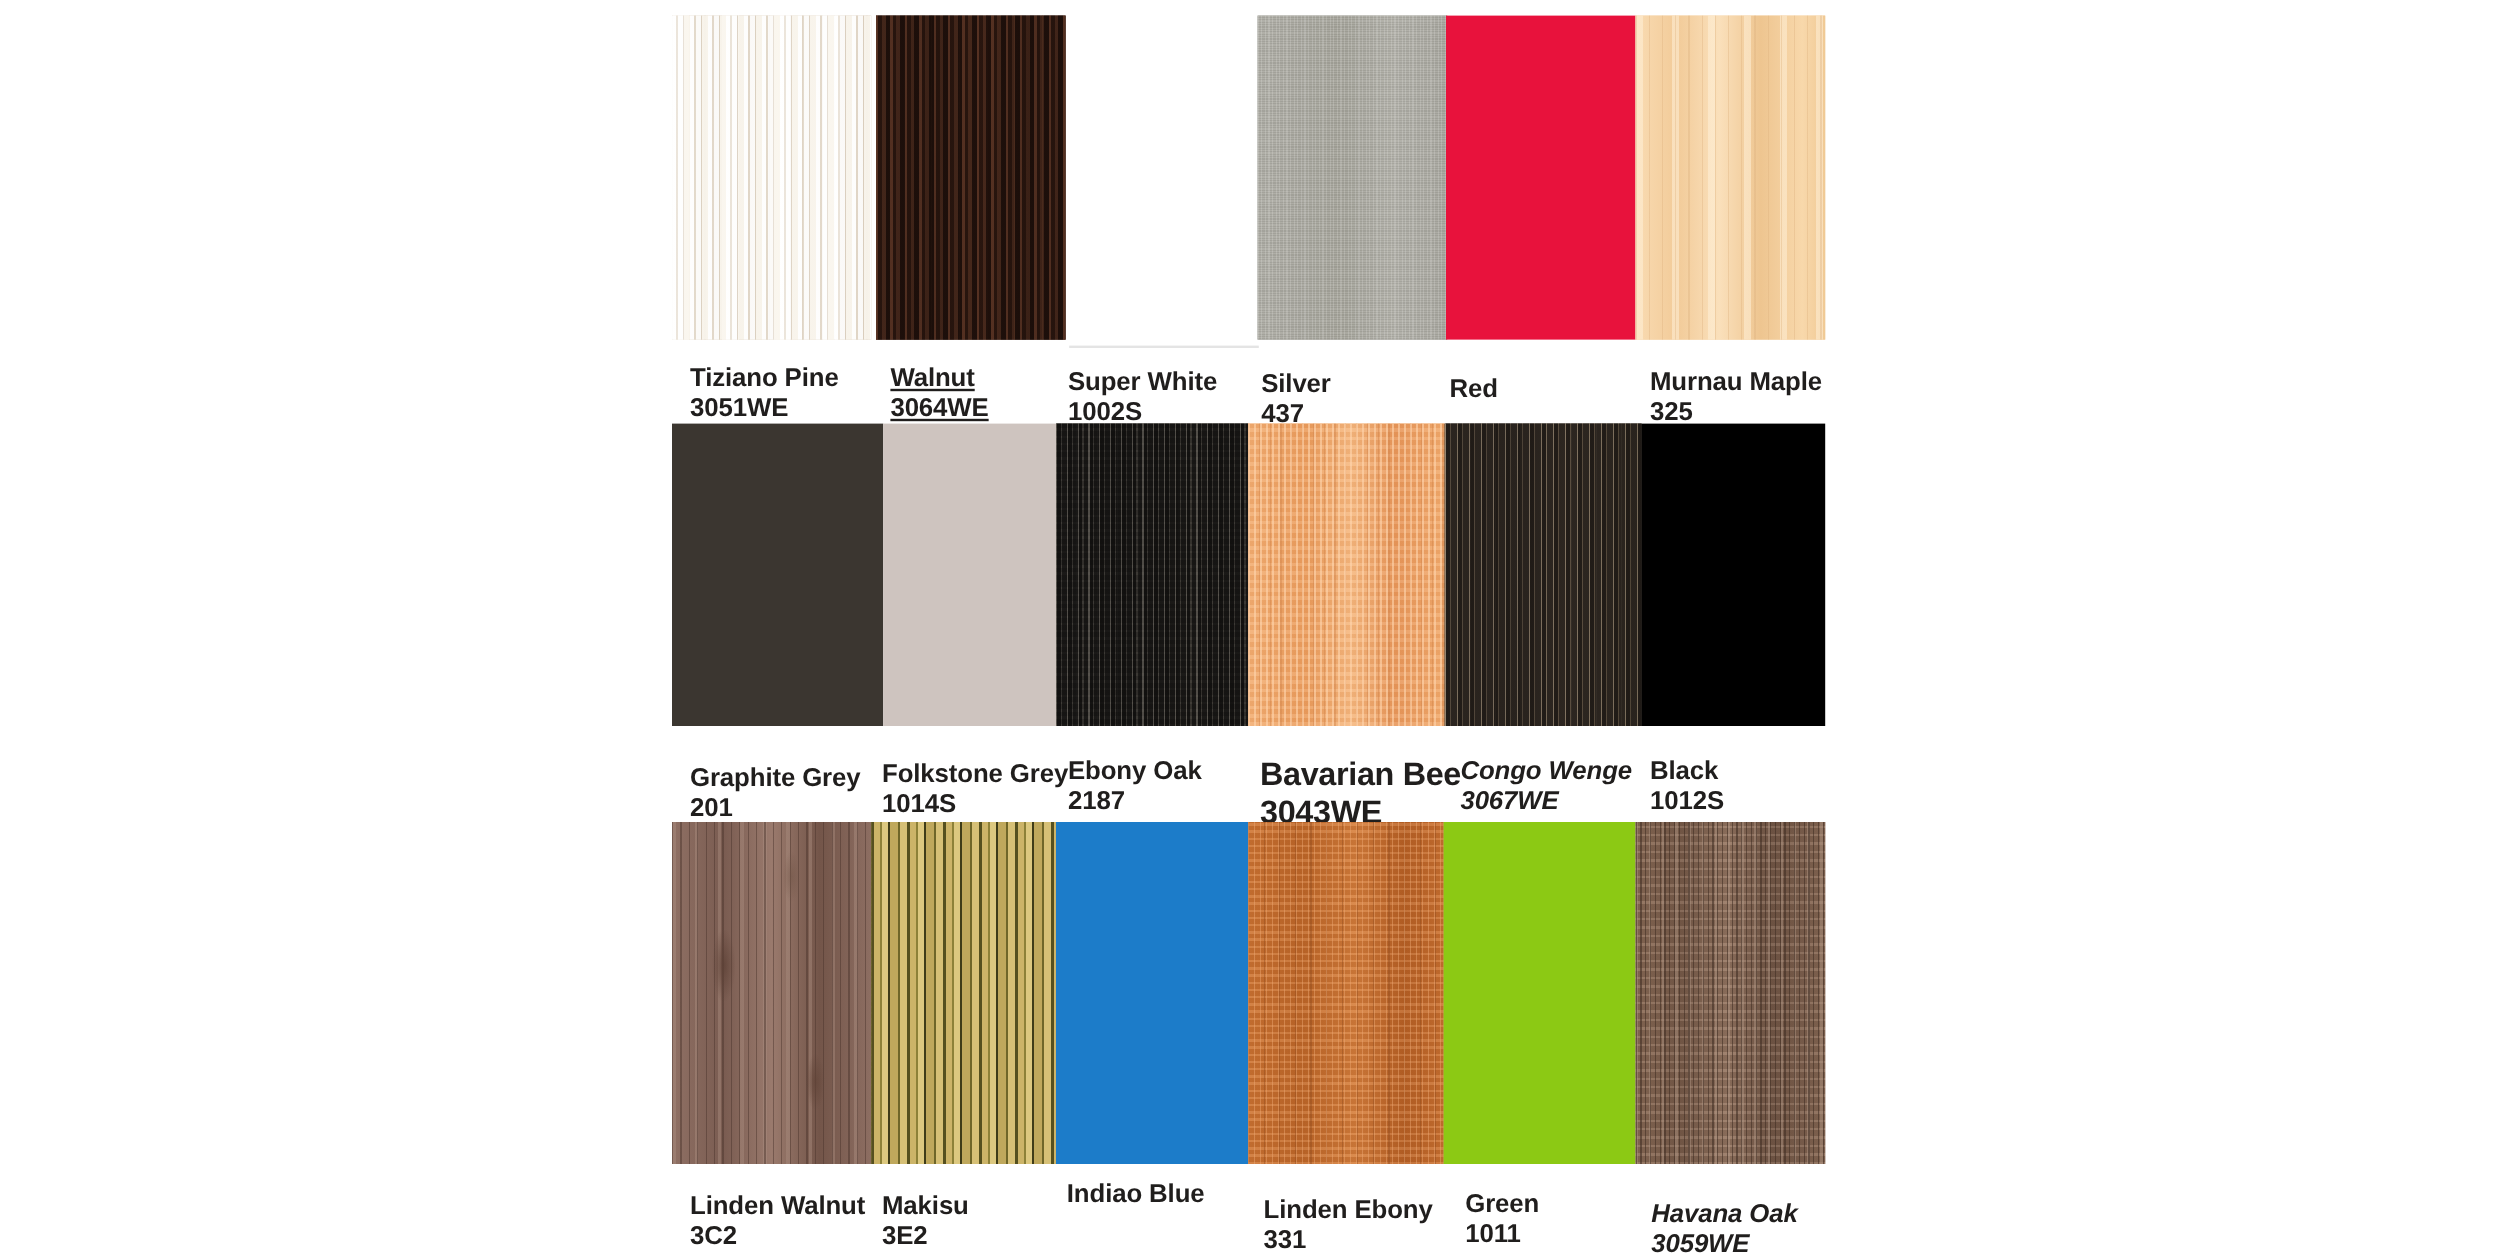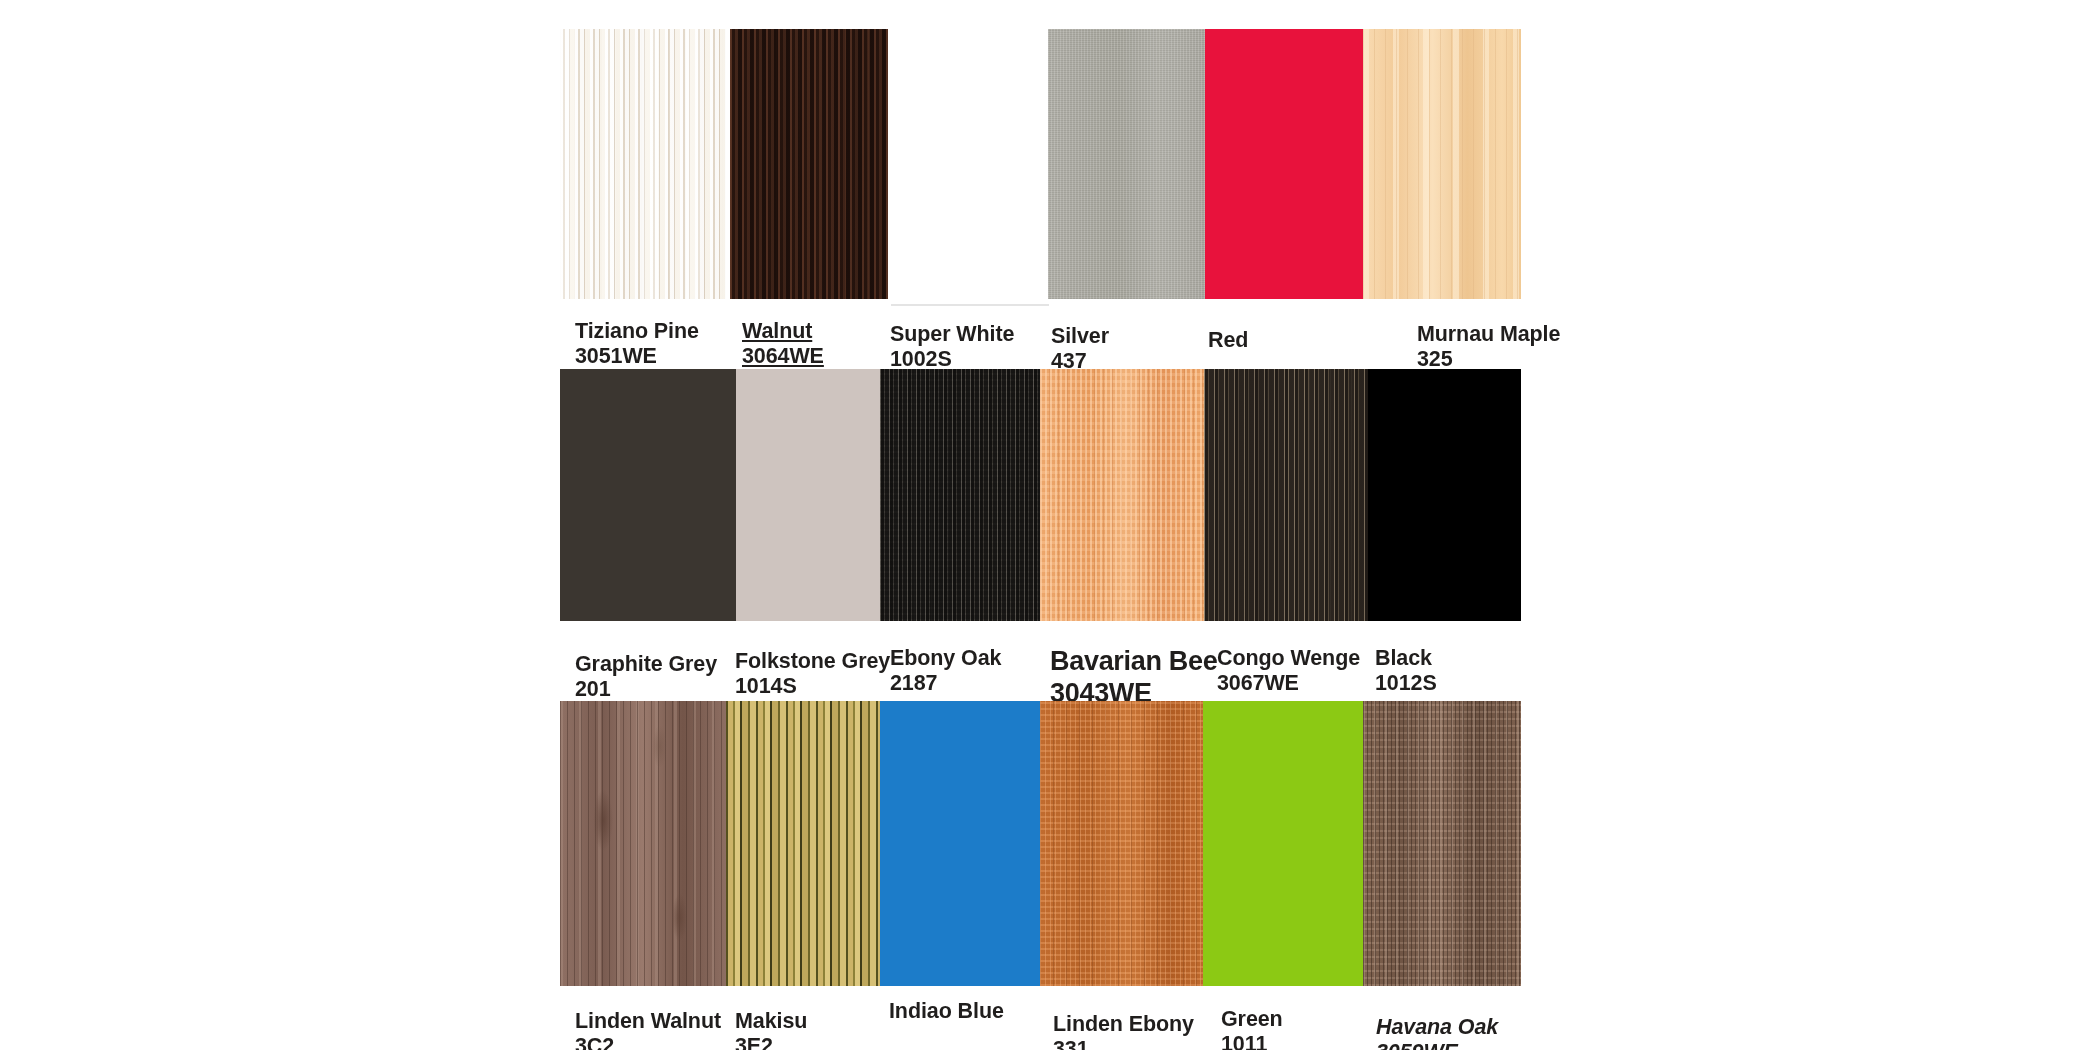--- a/index.html
+++ b/index.html
@@ -4,21 +4,21 @@
 <title>Material Finish Swatch Palette</title>
 <style>
   html,body{margin:0;padding:0;}
   body{
     width:2100px;height:1050px;
     background:#ffffff;
     font-family:"Liberation Sans",sans-serif;
     overflow:hidden;
     position:relative;
   }
-  .board{position:absolute;left:0;top:16px;width:2100px;height:848px;}
+  .board{position:absolute;left:0;top:0;width:2100px;height:848px;}
 
   
   .row{position:absolute;}
   #row-1{left:560px;top:13px;}
   #row-2{left:560px;top:353px;}
   #row-3{left:560px;top:685px;}
 
   .swatch{
     position:absolute;top:0;
     background-repeat:repeat;
@@ -270,21 +270,21 @@
     <span class="cd">1002S</span>
   </div>
   <div class="label sz-reg" style="left:1051px;top:308px;">
     <span class="nm">Silver</span>
     <span class="cd">437</span>
   </div>
   <div class="label sz-reg" style="left:1208px;top:312px;">
     <span class="nm">Red</span>
     <span class="cd"></span>
   </div>
-  <div class="label sz-reg" style="left:1375px;top:306px;margin-left:42px;">
+  <div class="label sz-reg" style="left:1375px;top:306px;">
     <span class="nm">Murnau Maple</span>
     <span class="cd">325</span>
   </div>
 
   <div class="row" id="row-2">
     <div class="swatch tx-graphite" style="left:0px;   width:176px; height:252px;"></div>
     <div class="swatch tx-folkstone" style="left:176px; width:144px; height:252px;"></div>
     <div class="swatch tx-ebony" style="left:320px; width:160px; height:252px;"></div>
     <div class="swatch tx-beech" style="left:480px; width:164px; height:252px;"></div>
     <div class="swatch tx-wenge" style="left:644px; width:164px; height:252px;"></div>
@@ -300,21 +300,21 @@
     <span class="cd">1014S</span>
   </div>
   <div class="label sz-reg" style="left:890px;top:630px;">
     <span class="nm">Ebony Oak</span>
     <span class="cd">2187</span>
   </div>
   <div class="label sz-big clip" style="left:1050px;top:630px;width:167px;">
     <span class="nm">Bavarian Beech</span>
     <span class="cd">3043WE</span>
   </div>
-  <div class="label sz-reg" style="left:1217px;top:630px;">
+  <div class="label sz-reg" style="left:1217px;top:630px;font-style:italic;">
     <span class="nm">Congo Wenge</span>
     <span class="cd">3067WE</span>
   </div>
   <div class="label sz-reg" style="left:1375px;top:630px;">
     <span class="nm">Black</span>
     <span class="cd">1012S</span>
   </div>
 
   <div class="row" id="row-3">
     <div class="swatch tx-marinus" style="left:0px;   width:166px; height:285px;"></div>

